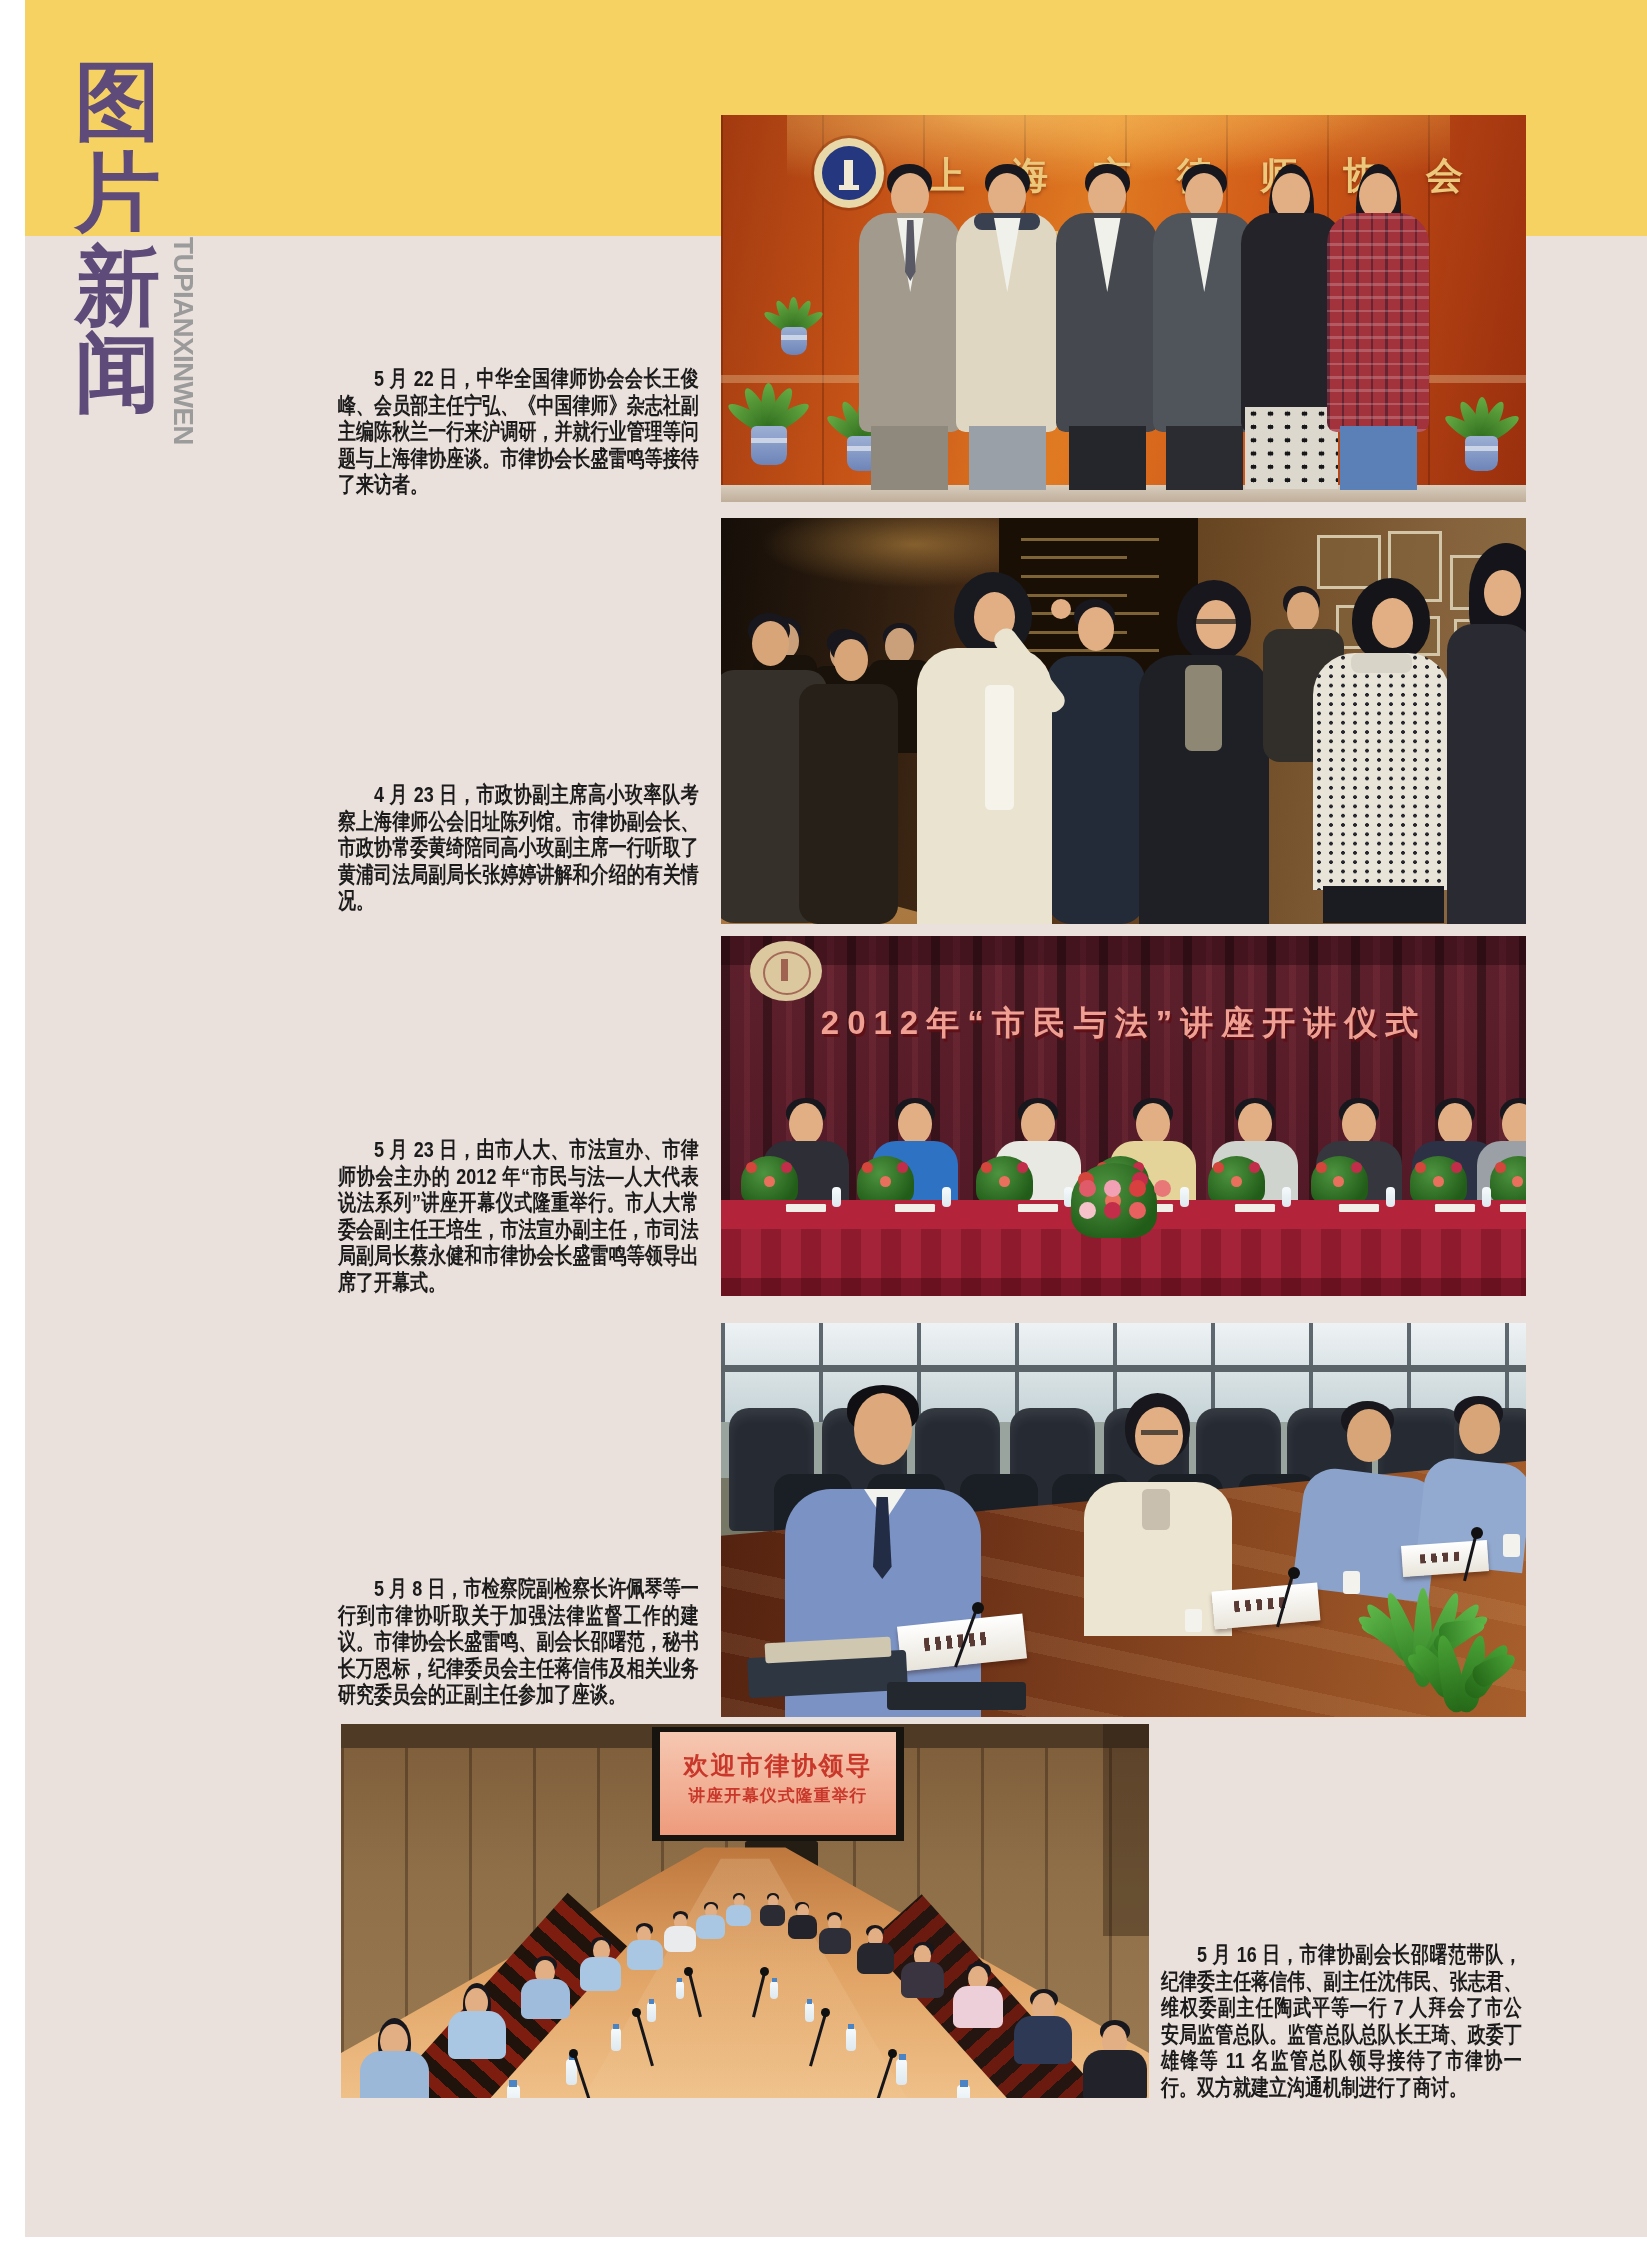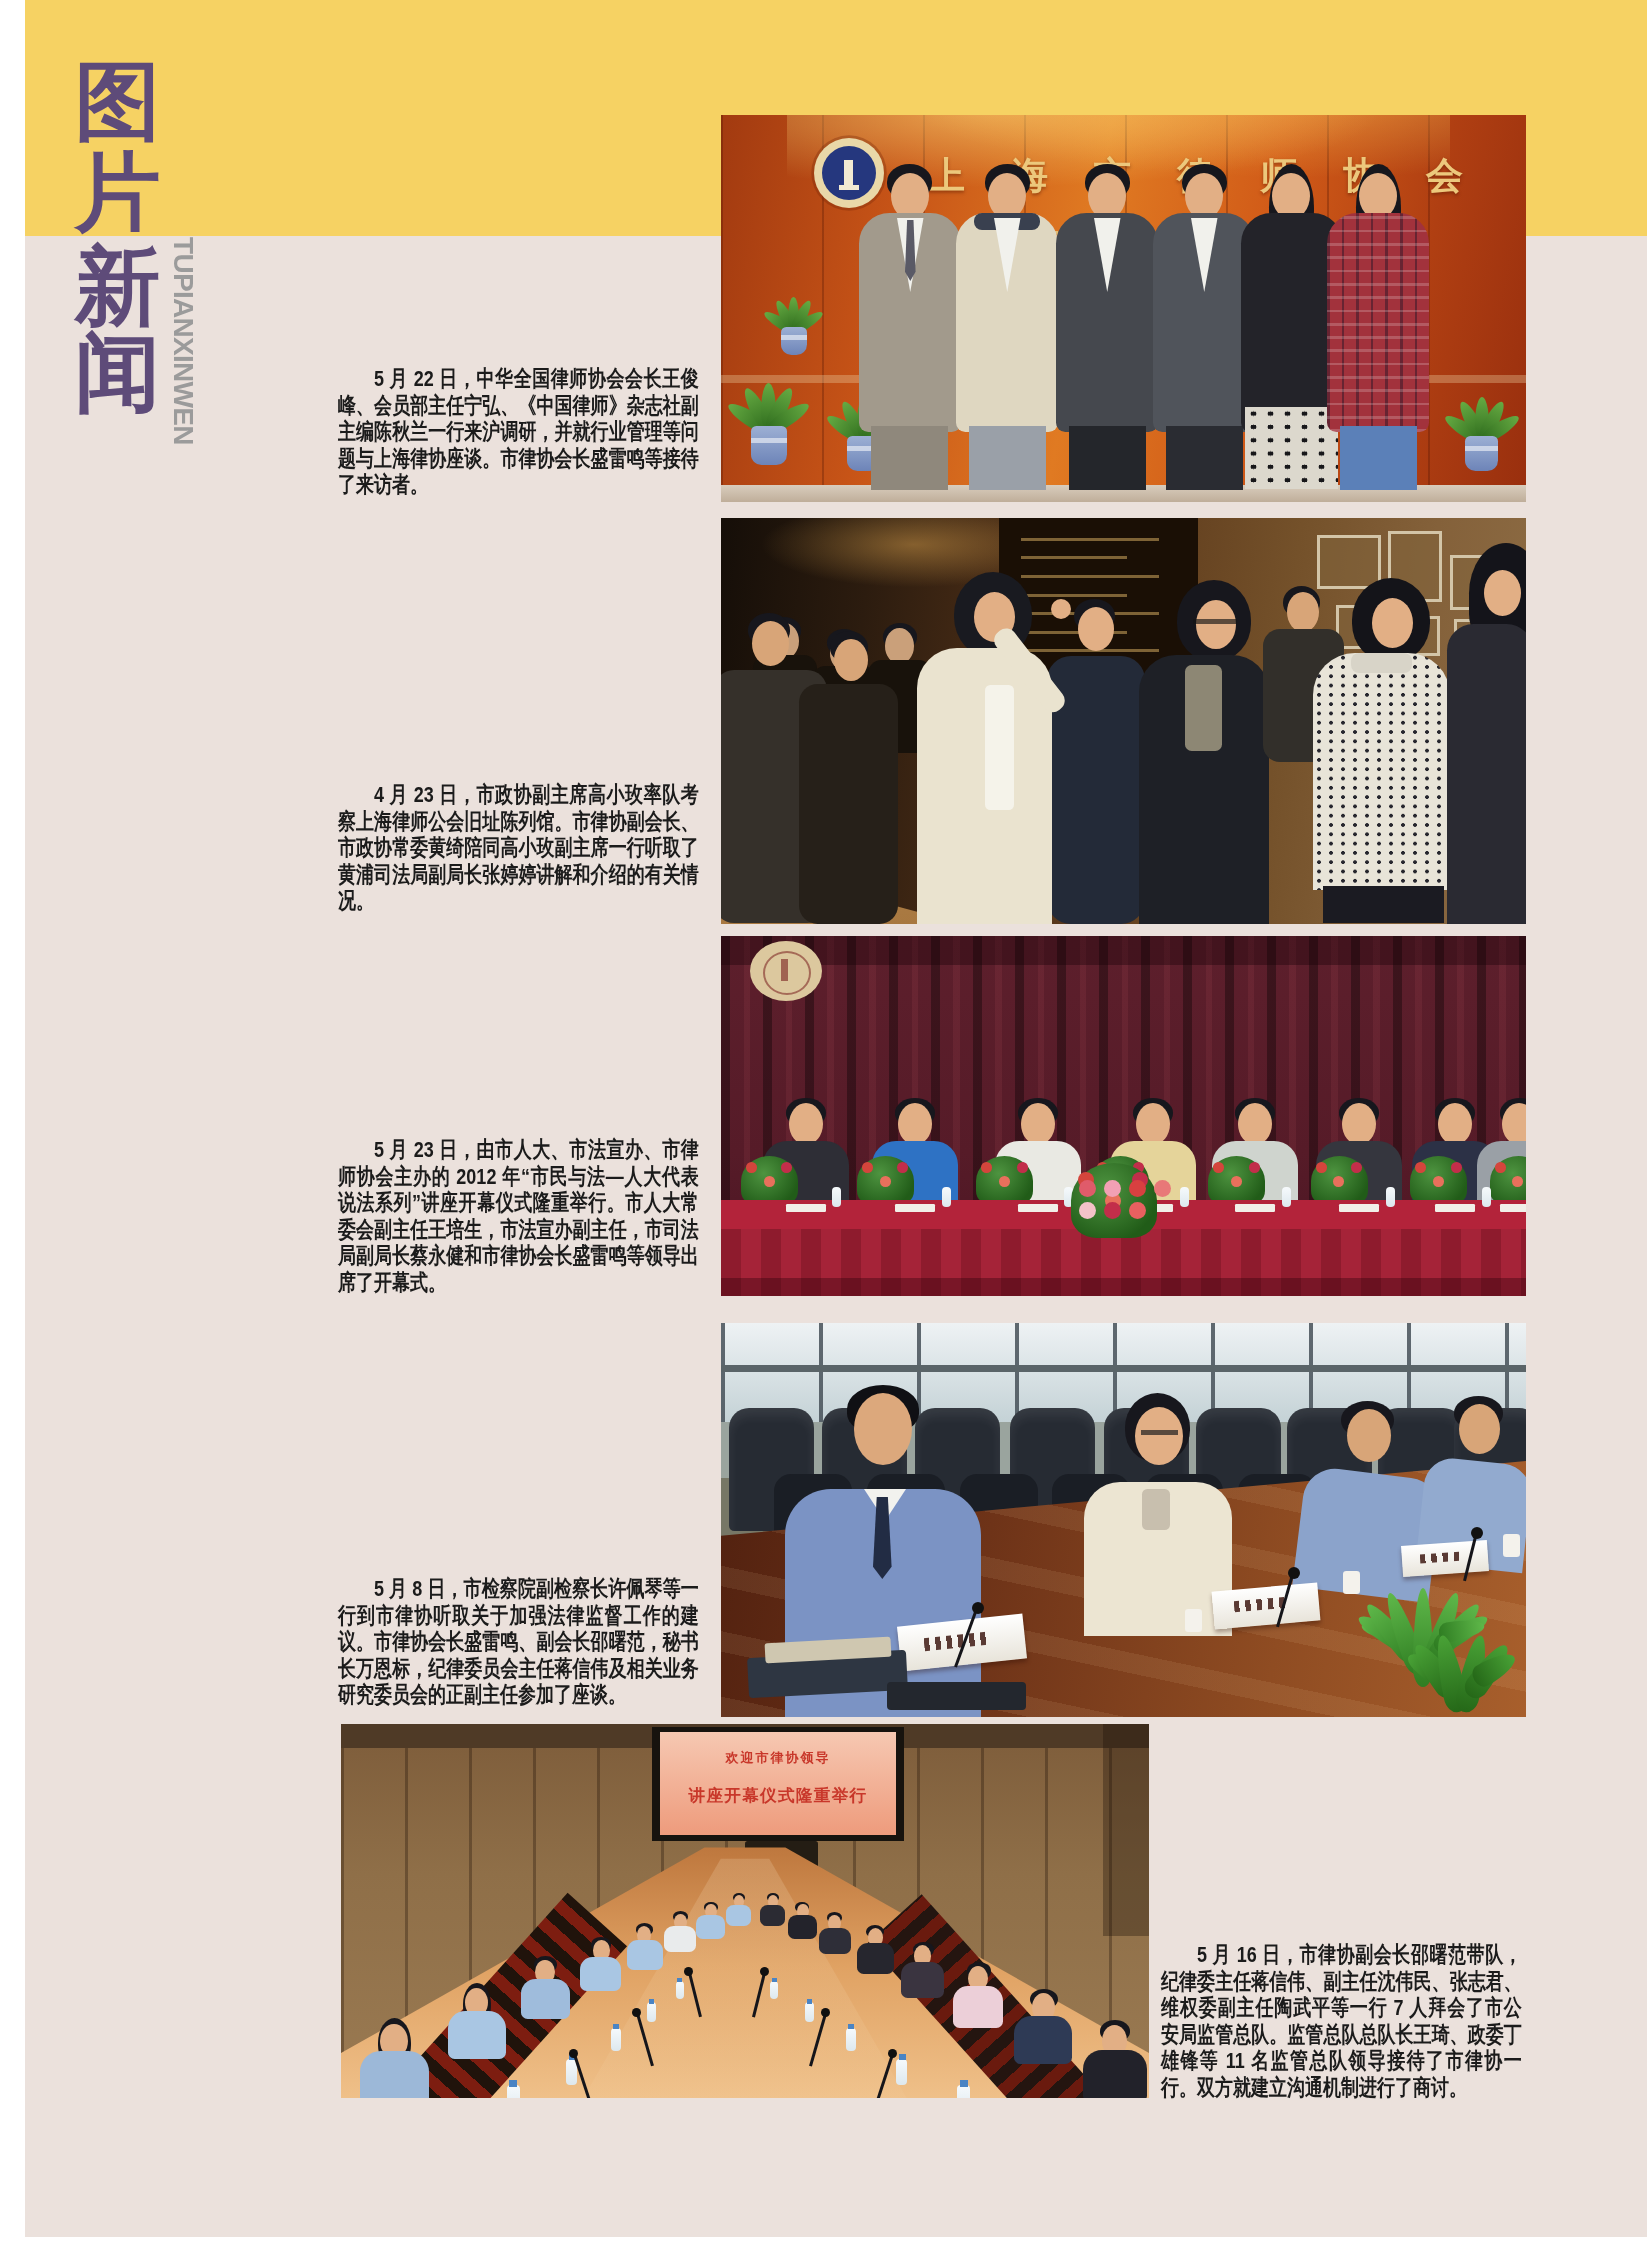--- a/index.html
+++ b/index.html
@@ -26,21 +26,21 @@
   #photo5{left:341px;top:1724px;width:808px;height:374px;}
   .lay{position:absolute;left:0;top:0;right:0;bottom:0;}
   .bg{z-index:1}.fg{z-index:3}
   .pt{position:absolute;z-index:2;white-space:nowrap;}
   .p1cn{left:207px;top:36px;font-size:37px;font-weight:700;letter-spacing:46px;color:#ecc87c;
         font-family:"DejaVu Serif","Liberation Serif",serif;text-shadow:0 2px 3.3px rgba(80,20,0,.45);}
   .p1en{left:212px;top:113px;font-size:17px;font-weight:700;letter-spacing:7.3px;color:#e3bd72;}
   .p3banner{left:53px;top:65px;width:699px;text-align:center;font-size:33px;font-weight:900;
         letter-spacing:8px;color:#efa093;text-shadow:2px 2.7px 0 rgba(96,14,20,.85);}
   .p5t{left:319px;width:236px;text-align:center;color:#c8372a;font-weight:700;}
-  #p5l1{top:25px;font-size:13px;letter-spacing:2px;}
+  #p5l1{top:25px;font-size:25px;letter-spacing:2px;}
   #p5l2{top:61px;font-size:16.6px;letter-spacing:1.3px;}
 
   
   .caption{position:absolute;width:451px;font-size:22.5px;line-height:26.5px;font-weight:700;color:#1b1b1b;
         text-align:justify;text-indent:45px;transform:scaleX(.8);transform-origin:0 0;
         font-family:"Liberation Sans","DejaVu Sans",sans-serif;}
   #cap1{left:338px;top:366px;}
   #cap2{left:338px;top:782px;}
   #cap3{left:338px;top:1137px;}
   #cap4{left:338px;top:1576px;}
@@ -204,20 +204,21 @@
   </div>
 
   <div class="photo" id="photo3">
     <div class="lay bg" id="s3b">
         <div class="s" style="position: absolute; left: 0px; top: 0px; width: 100%; height: 100%; background: repeating-linear-gradient(90deg, rgba(0, 0, 0, 0.35) 0px, rgba(0, 0, 0, 0.35) 9.3px, rgba(0, 0, 0, 0) 9.3px, rgba(0, 0, 0, 0) 22.5px, rgba(255, 120, 130, 0.08) 22.5px, rgba(255, 120, 130, 0.08) 29px, rgba(0, 0, 0, 0) 29px, rgba(0, 0, 0, 0) 42px), linear-gradient(rgb(93, 31, 44), rgb(86, 27, 40) 60%, rgb(74, 21, 34));"></div>
         <div class="s" style="position: absolute; left: 0px; top: 0px; width: 100%; height: 29px; background: rgba(20, 0, 5, 0.35);"></div>
         <div class="s" style="position: absolute; left: 28.5px; top: 5.3px; width: 72px; height: 60px; border-radius: 50%; background: rgb(220, 200, 158);"></div>
         <div class="s" style="position: absolute; left: 42px; top: 14.6px; width: 44px; height: 40px; border: 2px solid rgba(120, 30, 30, 0.55); border-radius: 50%; background: rgba(0, 0, 0, 0);"></div>
         <div class="s" style="position: absolute; left: 60px; top: 22.5px; width: 6.6px; height: 22.5px; background: rgba(120, 30, 30, 0.6);"></div>
       </div>
+    <div class="pt p3banner">2012年“市民与法”讲座开讲仪式</div>
     <div class="lay fg" id="s3f">
         <div class="s" style="position: absolute; left: 65px; top: 162px; width: 40px; height: 29px; border-radius: 50% 50% 46% 46%; background: rgb(23, 23, 29);"></div>
         <div class="s" style="position: absolute; left: 68px; top: 167px; width: 34px; height: 42px; border-radius: 50%; background: rgb(226, 175, 133);"></div>
         <div class="s" style="position: absolute; left: 42px; top: 205px; width: 86px; height: 63px; border-radius: 24px 24px 0px 0px; background: rgb(46, 46, 54);"></div>
         <div class="s" style="position: absolute; left: 174px; top: 162px; width: 40px; height: 29px; border-radius: 50% 50% 46% 46%; background: rgb(23, 23, 29);"></div>
         <div class="s" style="position: absolute; left: 177px; top: 167px; width: 34px; height: 42px; border-radius: 50%; background: rgb(226, 175, 133);"></div>
         <div class="s" style="position: absolute; left: 151px; top: 205px; width: 86px; height: 63px; border-radius: 24px 24px 0px 0px; background: rgb(46, 114, 196);"></div>
         <div class="s" style="position: absolute; left: 297px; top: 162px; width: 40px; height: 29px; border-radius: 50% 50% 46% 46%; background: rgb(23, 23, 29);"></div>
         <div class="s" style="position: absolute; left: 300px; top: 167px; width: 34px; height: 42px; border-radius: 50%; background: rgb(226, 175, 133);"></div>
         <div class="s" style="position: absolute; left: 274px; top: 205px; width: 86px; height: 63px; border-radius: 24px 24px 0px 0px; background: rgb(233, 233, 227);"></div>

